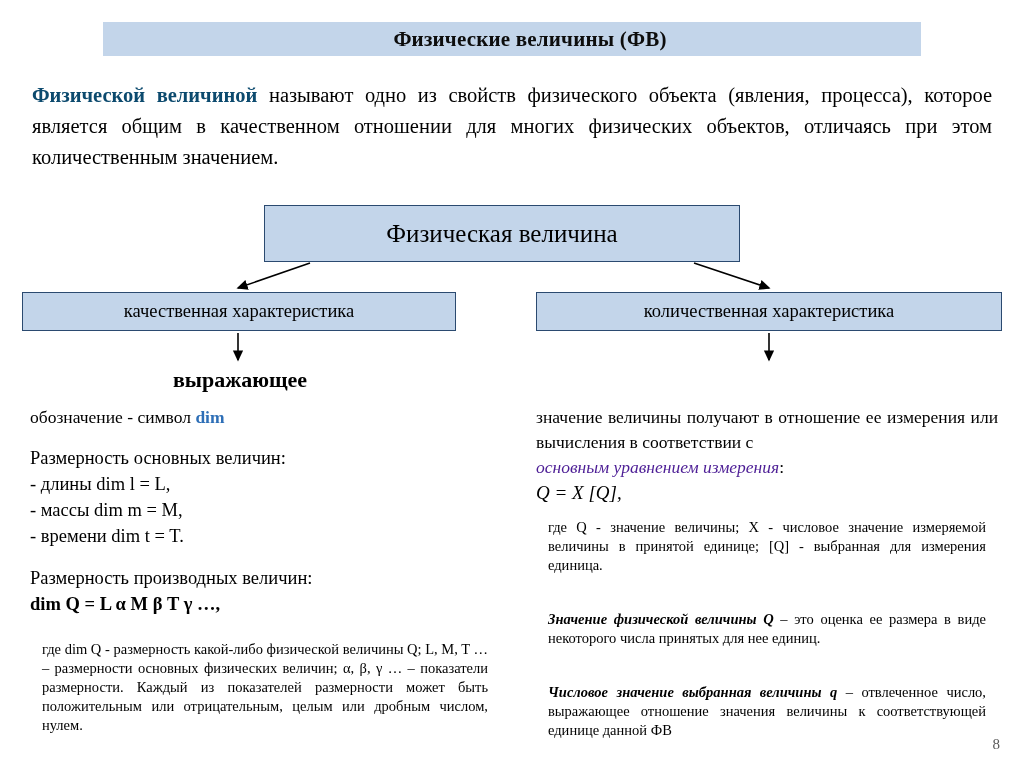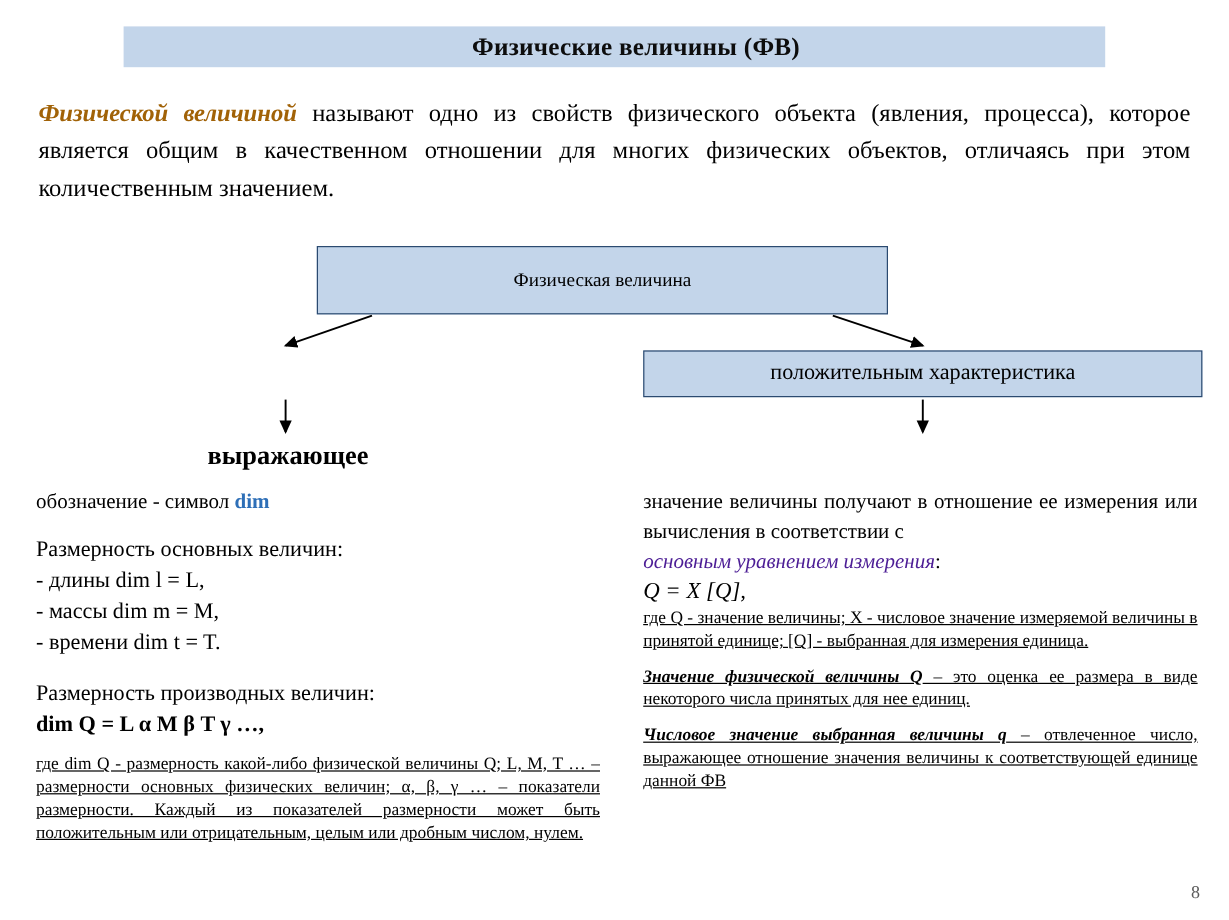--- a/index.html
+++ b/index.html
@@ -46,22 +46,21 @@
   .intro {
     position: absolute;
     left: 32px;
     top: 80px;
     width: 960px;
     font-size: 20.5px;
     line-height: 31px;
     text-align: justify;
   }
   .intro .accent {
-    color: #a16207;
-    font-style: italic;
+    color: #0c4a6e;
     font-weight: bold;
   }
 
   
   .box {
     position: absolute;
     background: #c3d5ea;
     border: 1px solid #2b4a70;
     display: flex;
     align-items: center;
@@ -69,21 +68,21 @@
     text-align: center;
     font-size: 18.5px;
     color: #000;
     box-sizing: border-box;
   }
   #box-main {
     left: 264px;
     top: 205px;
     width: 476px;
     height: 57px;
-    font-size: 16px;
+    font-size: 25px;
   }
   #box-qual {
     left: 22px;
     top: 292px;
     width: 434px;
     height: 39px;
   }
   #box-quant {
     left: 536px;
     top: 292px;
@@ -141,22 +140,21 @@
   .ln.big {
     font-size: 18.5px;
     line-height: 26px;
   }
   .gap-sm { height: 11px; }
   .gap-md { height: 16px; }
   .small {
     font-size: 14.5px;
     line-height: 19px;
     text-align: justify;
-    margin: 0;
-    text-decoration: underline;
+    margin: 12px;
   }
   .blue { color: #2e6fb7; }
   .b { font-weight: bold; }
   .bi { font-weight: bold; font-style: italic; }
   .rightcol-line {
     font-size: 17.5px;
     line-height: 25px;
     text-align: justify;
     margin: 0;
   }
@@ -205,22 +203,25 @@
     <line x1="694" y1="263" x2="769" y2="288" stroke="#000" stroke-width="1.6" marker-end="url(#ah)"></line>
 
     <line x1="238" y1="333" x2="238" y2="360" stroke="#000" stroke-width="1.6" marker-end="url(#ah)"></line>
 
     <line x1="769" y1="333" x2="769" y2="360" stroke="#000" stroke-width="1.6" marker-end="url(#ah)"></line>
   </svg>
 
   <div class="box" id="box-main">
     <span>Физическая величина</span>
   </div>
+  <div class="box" id="box-qual">
+    <span>качественная характеристика</span>
+  </div>
   <div class="box" id="box-quant">
-    <span>положительным характеристика</span>
+    <span>количественная характеристика</span>
   </div>
 
   <div class="subhead" id="sub-left">выражающее</div>
 
   <div class="col" id="col-left">
     <p class="ln">
       <span>обозначение -  символ </span><span class="blue b">dim</span>
     </p>
     <div class="gap-md"></div>
     <p class="ln big">Размерность основных величин:</p>

